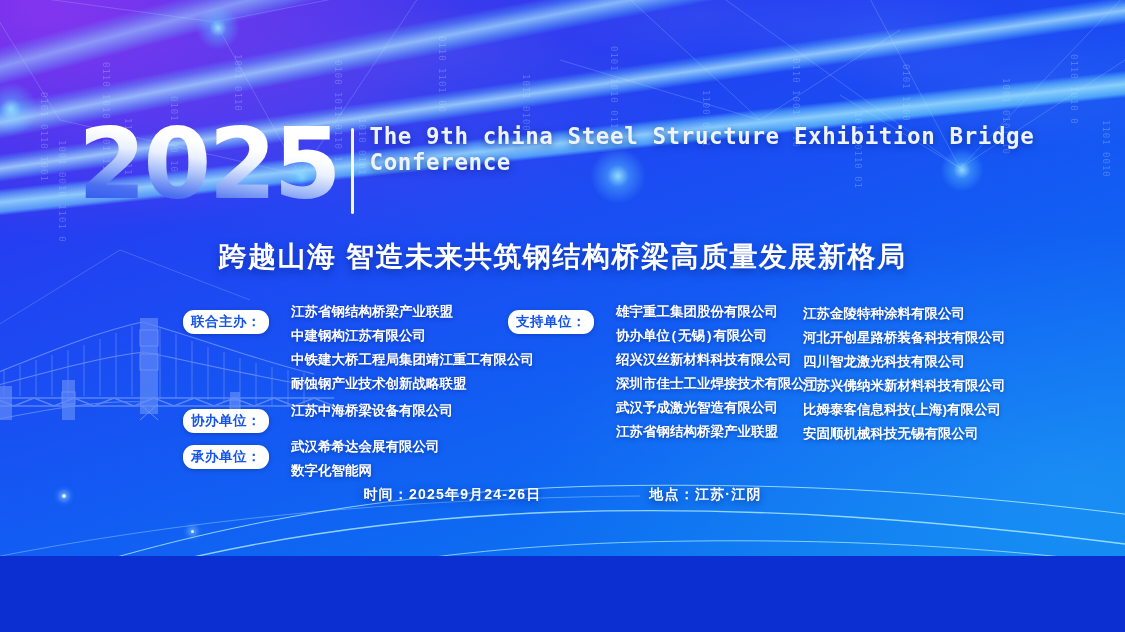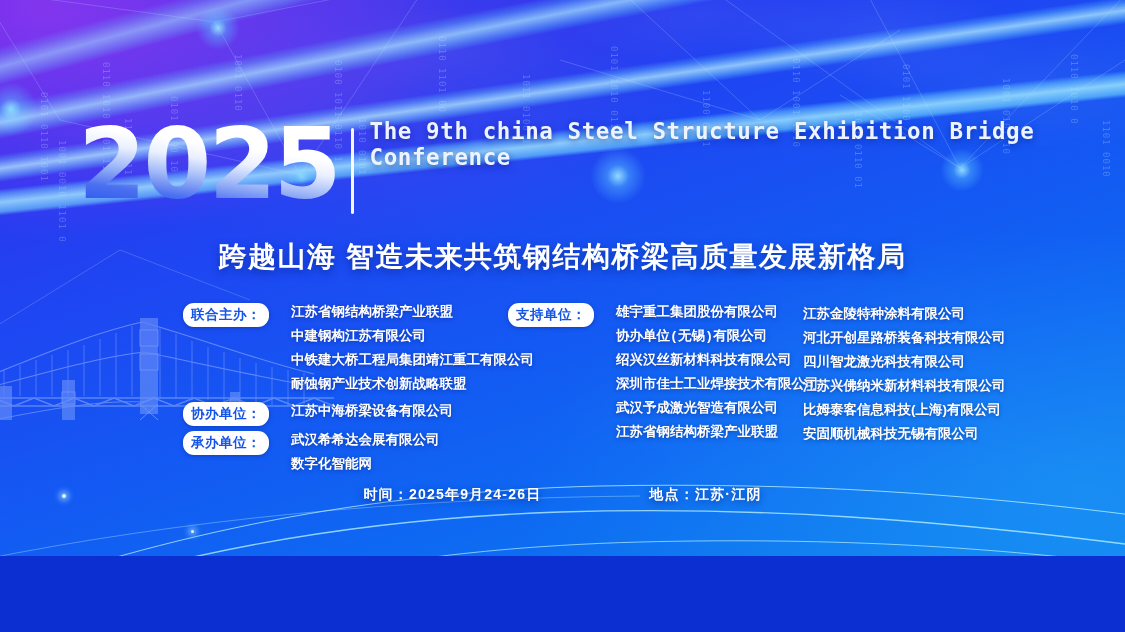--- a/index.html
+++ b/index.html
@@ -45,41 +45,41 @@
     background:linear-gradient(188deg,#ffffff 34%,#eaf0ff 46%,#9db6f7 62%,#4a6ff0 78%,#2f5bef 92%);
     -webkit-background-clip:text;background-clip:text;color:transparent;
     font-family:"DejaVu Sans","Liberation Sans",sans-serif;
   }
   .divider{width:3px;height:86px;background:#ffffff;margin:10px 16px 0 12px;border-radius:2px;opacity:.95;}
   .t-main{
     font-size:53px;font-weight:700;letter-spacing:2px;line-height:1.02;color:#fff;
     text-shadow:0 3px 10px rgba(4,26,120,.55);
   }
   .t-en{
-    font-size:22.5px;font-weight:700;letter-spacing:.6px;color:#eef4ff;
+    margin-top:5px;font-size:22.5px;font-weight:700;letter-spacing:.6px;color:#eef4ff;
     text-shadow:0 2px 7px rgba(4,26,120,.55);
     font-family:"DejaVu Sans Mono","Liberation Mono",monospace;
   }
   .slogan{
     position:absolute;left:0;right:0;top:238px;text-align:center;
     font-size:28px;font-weight:700;letter-spacing:1.5px;color:#ffffff;
     text-shadow:0 3px 9px rgba(5,30,125,.6);
   }
 
   
   .sponsors{position:absolute;left:183px;top:301px;width:880px;display:flex;}
   .col{position:relative;}
   .col1{width:325px;}
   .col2{width:295px;}
   .col3{width:235px;}
   .grp{display:flex;align-items:flex-start;margin-bottom:3px;}
   .pill{
     flex:0 0 auto;background:#ffffff;color:#1554e8;border-radius:11px;
     font-size:13.5px;font-weight:700;letter-spacing:.5px;
-    padding:2.5px 8px 3.5px 8px;margin-top:2px;white-space:nowrap;
+    padding:2.5px 8px 3.5px 8px;margin-top:9px;white-space:nowrap;
     box-shadow:0 1px 4px rgba(3,22,100,.35);
   }
   .items{margin-left:22px;font-family:Liberation Mono, monospace;}
   .item{font-size:13.5px;font-weight:700;color:#ffffff;line-height:24px;white-space:nowrap;
         text-shadow:0 1px 4px rgba(4,26,110,.5);}
   .col3 .item{line-height:24.1px;}
   .col3-pad{height:1px;}
 
   
   .footer{position:absolute;left:0;right:0;top:486px;display:flex;justify-content:center;gap:108px;}

